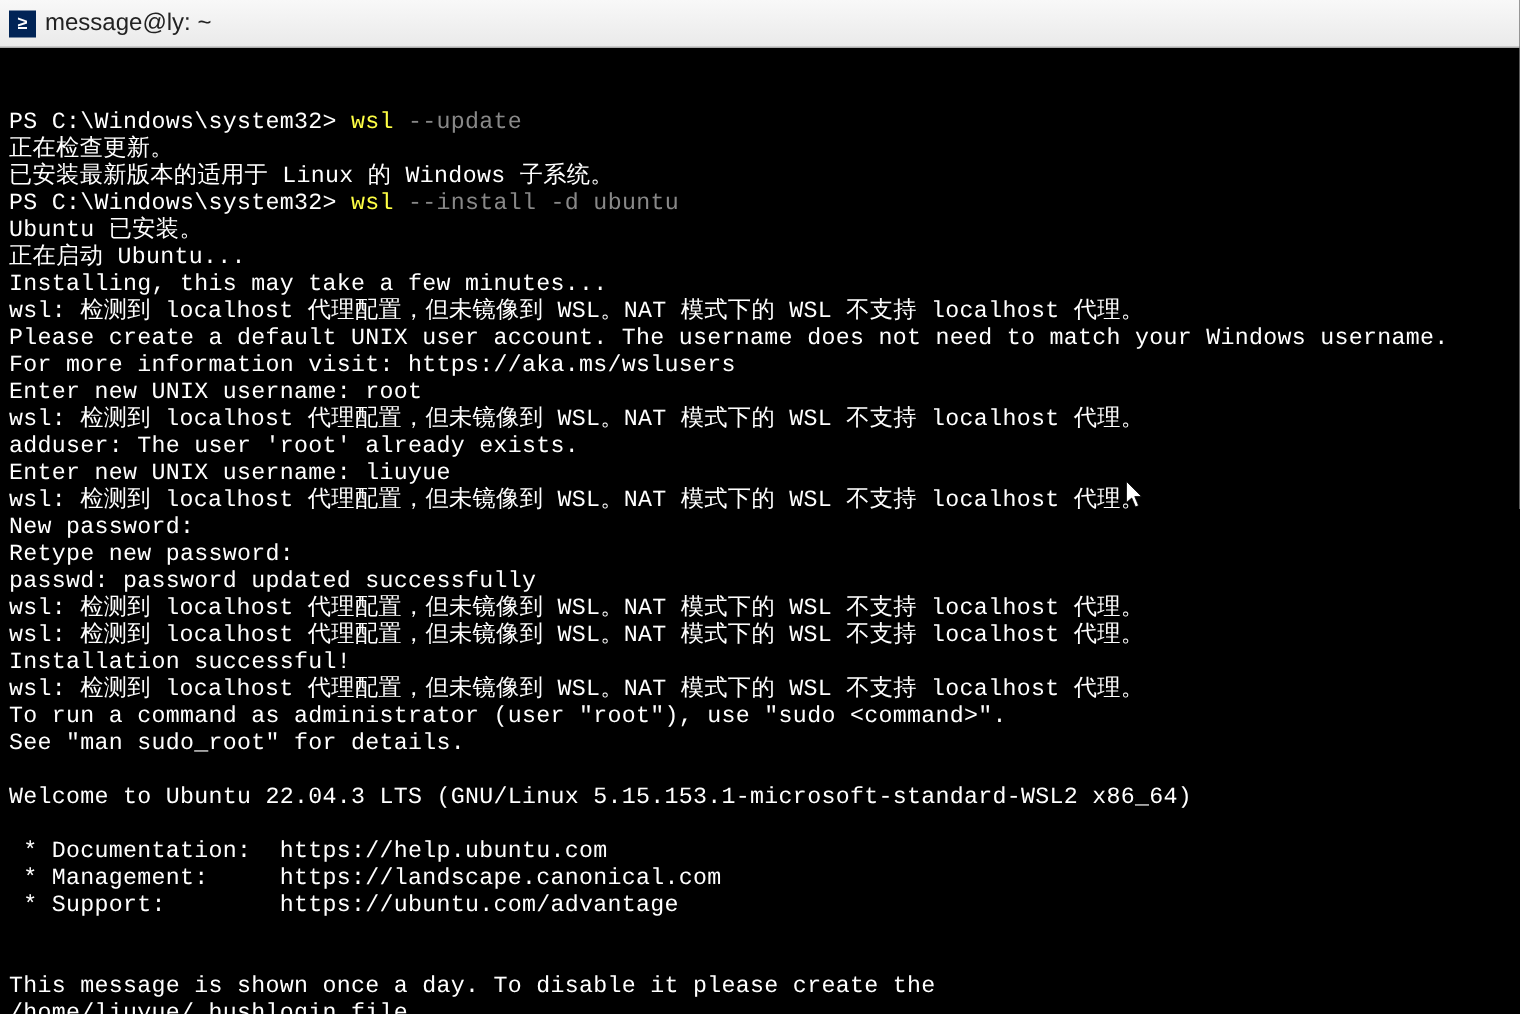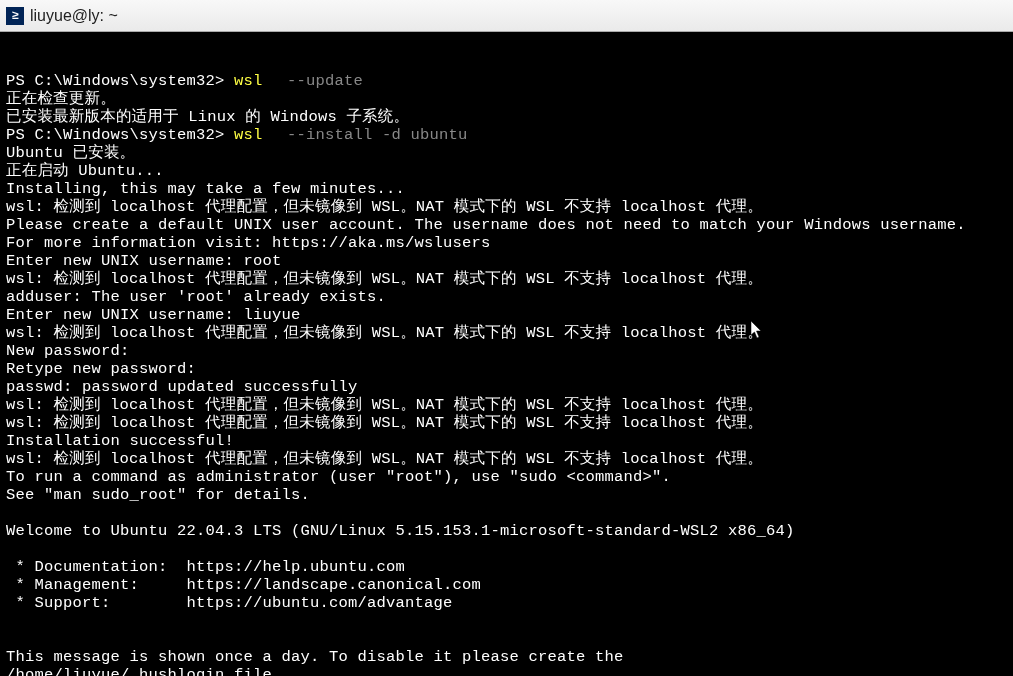--- a/index.html
+++ b/index.html
@@ -50,37 +50,37 @@
       white-space: pre;
       overflow: hidden;
       position: relative;
       letter-spacing: 0.2px;
     }
     .line {
       display: block;
       min-height: 18px;
     }
     .yellow { color: #ffff44; margin-top: 20px; }
-    .gray { color: #888888; margin-left: 15px; }
+    .gray { color: #888888; }
     .mouse-cursor {
       position: absolute;
       left: 750px;
       top: 288px;
       width: 14px;
       height: 20px;
       pointer-events: none;
     }
   </style>
 </head>
 <body>
 
 <div class="titlebar">
   <div class="titlebar-icon">
     <span>≥</span>
   </div>
-  <div class="titlebar-text">liuyue@ly: ~</div>
+  <div class="titlebar-text">message@ly: ~</div>
 </div>
 
 <div class="terminal" id="terminal">
   <div class="line"><span>PS C:\Windows\system32&gt; </span><span class="yellow">wsl </span><span class="gray">--update</span></div><div class="line"><span>正在检查更新。</span></div><div class="line"><span>已安装最新版本的适用于 Linux 的 Windows 子系统。</span></div><div class="line"><span>PS C:\Windows\system32&gt; </span><span class="yellow">wsl </span><span class="gray">--install -d ubuntu</span></div><div class="line"><span>Ubuntu 已安装。</span></div><div class="line"><span>正在启动 Ubuntu...</span></div><div class="line"><span>Installing, this may take a few minutes...</span></div><div class="line"><span>wsl: 检测到 localhost 代理配置，但未镜像到 WSL。NAT 模式下的 WSL 不支持 localhost 代理。</span></div><div class="line"><span>Please create a default UNIX user account. The username does not need to match your Windows username.</span></div><div class="line"><span>For more information visit: https://aka.ms/wslusers</span></div><div class="line"><span>Enter new UNIX username: root</span></div><div class="line"><span>wsl: 检测到 localhost 代理配置，但未镜像到 WSL。NAT 模式下的 WSL 不支持 localhost 代理。</span></div><div class="line"><span>adduser: The user 'root' already exists.</span></div><div class="line"><span>Enter new UNIX username: liuyue</span></div><div class="line"><span>wsl: 检测到 localhost 代理配置，但未镜像到 WSL。NAT 模式下的 WSL 不支持 localhost 代理。</span></div><div class="line"><span>New password:</span></div><div class="line"><span>Retype new password:</span></div><div class="line"><span>passwd: password updated successfully</span></div><div class="line"><span>wsl: 检测到 localhost 代理配置，但未镜像到 WSL。NAT 模式下的 WSL 不支持 localhost 代理。</span></div><div class="line"><span>wsl: 检测到 localhost 代理配置，但未镜像到 WSL。NAT 模式下的 WSL 不支持 localhost 代理。</span></div><div class="line"><span>Installation successful!</span></div><div class="line"><span>wsl: 检测到 localhost 代理配置，但未镜像到 WSL。NAT 模式下的 WSL 不支持 localhost 代理。</span></div><div class="line"><span>To run a command as administrator (user "root"), use "sudo &lt;command&gt;".</span></div><div class="line"><span>See "man sudo_root" for details.</span></div><div class="line"><span> </span></div><div class="line"><span>Welcome to Ubuntu 22.04.3 LTS (GNU/Linux 5.15.153.1-microsoft-standard-WSL2 x86_64)</span></div><div class="line"><span> </span></div><div class="line"><span> * Documentation:  https://help.ubuntu.com</span></div><div class="line"><span> * Management:     https://landscape.canonical.com</span></div><div class="line"><span> * Support:        https://ubuntu.com/advantage</span></div><div class="line"><span> </span></div><div class="line"><span> </span></div><div class="line"><span>This message is shown once a day. To disable it please create the</span></div><div class="line"><span>/home/liuyue/.hushlogin file.</span></div><svg class="mouse-cursor" viewBox="0 0 14 20">
     <path d="M1 1 L1 15 L4.5 12 L7 18 L9 17 L6.5 11 L11 11 Z" fill="white" stroke="black" stroke-width="0.5"></path>
   </svg>
 </div>
 
 </body></html>

